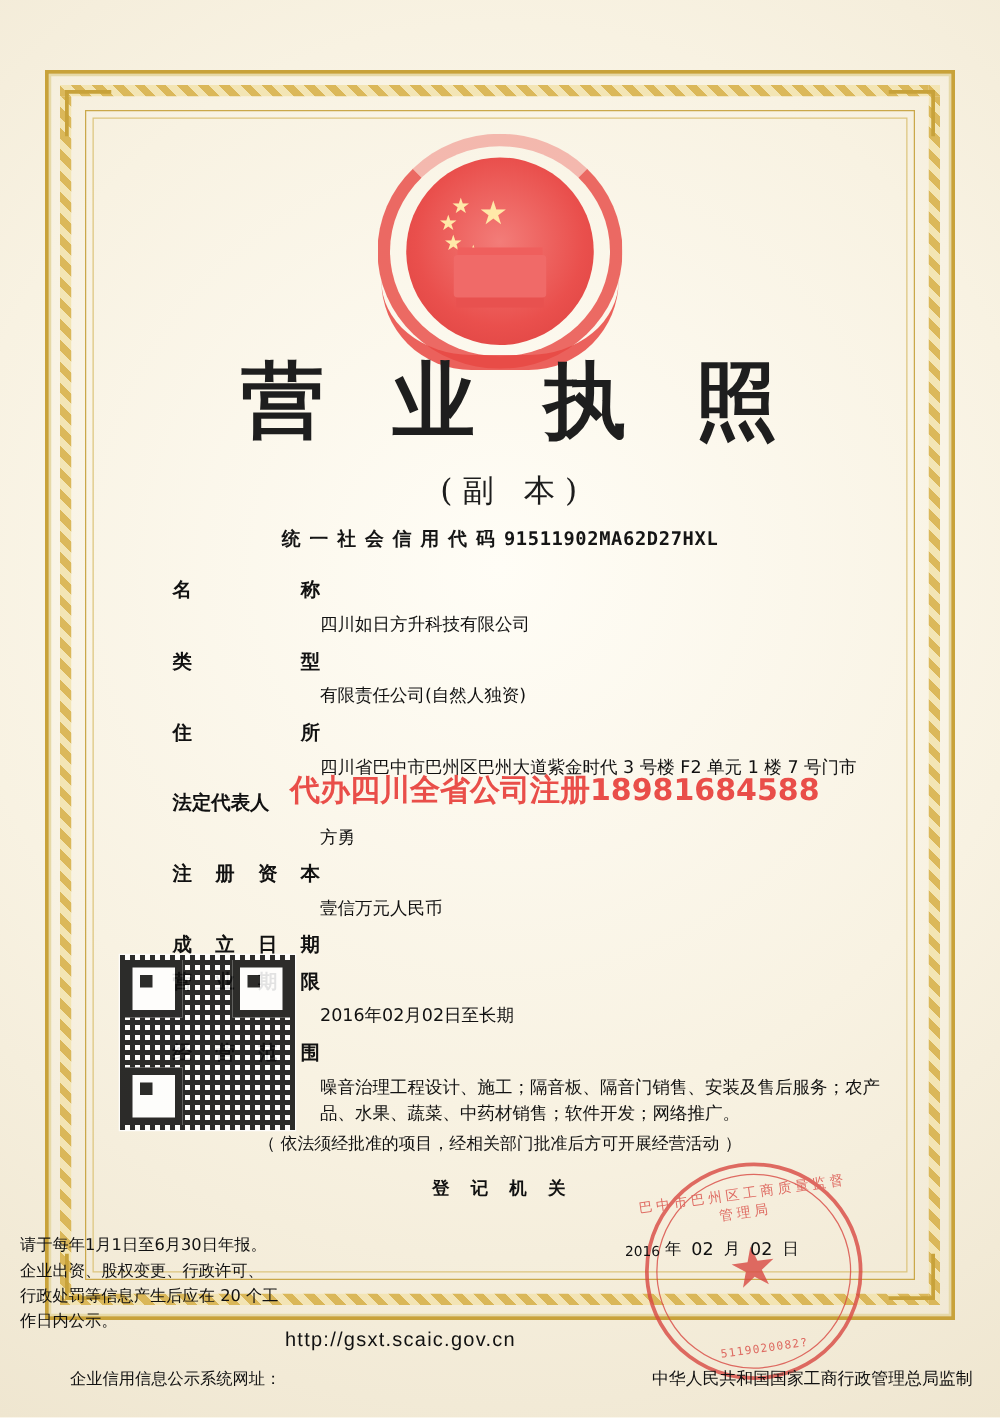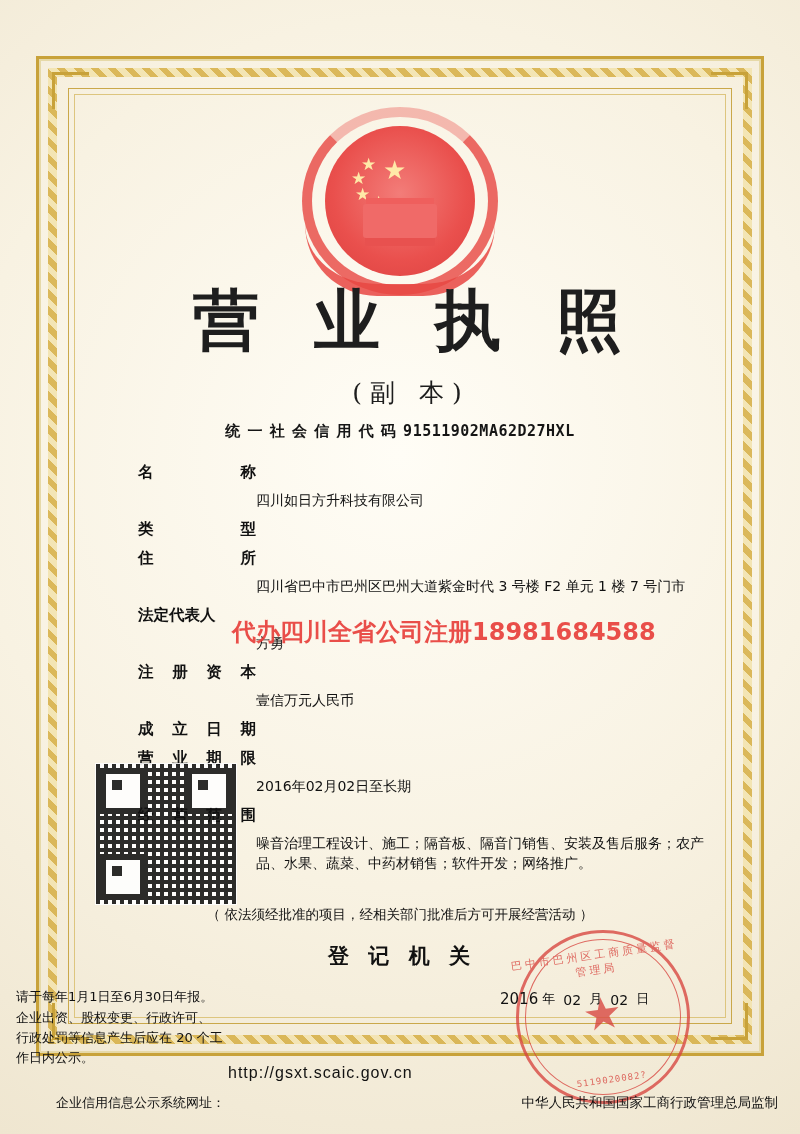--- a/index.html
+++ b/index.html
@@ -144,21 +144,21 @@
   .qr .fm.a{left:4px;top:4px;}
   .qr .fm.b{right:4px;top:4px;}
   .qr .fm.c{left:4px;bottom:4px;}
 
   .note-approve{
     position:absolute;left:0;right:0;top:906px;text-align:center;
     font-size:13.5px;color:#111;font-family:"DejaVu Sans",sans-serif;
   }
   .registrar{
     position:absolute;left:4px;right:0;top:942px;text-align:center;
-    font-size:21px;letter-spacing:6px;color:#111;
+    font-size:14px;letter-spacing:6px;color:#111;
     font-family:"DejaVu Sans",sans-serif;font-weight:bold;
   }
 
   
   .seal{
     position:absolute;left:516px;top:930px;width:168px;height:168px;
     border:3px solid #d8453f;border-radius:50%;
     transform:rotate(-8deg);
     opacity:.78;
   }
@@ -180,21 +180,21 @@
     color:#d8453f;font-size:9px;letter-spacing:1px;
     font-family:"DejaVu Sans Mono",monospace;
   }
 
   
   .date-line{
     position:absolute;left:500px;top:990px;width:220px;
     display:flex;align-items:flex-end;gap:4px;
     font-family:"DejaVu Sans",sans-serif;font-size:14px;color:#111;
   }
-  .date-line .y{font-size:15px;}
+  .date-line .y{font-size:11px;}
   .date-line .cn{font-size:13px;}
   .date-line .gap{display:inline-block;min-width:26px;text-align:center;}
 
   
   .watermark{
     position:absolute;left:232px;top:616px;
     color:#e8403c;font-size:24px;font-weight:bold;
     font-family:"DejaVu Sans",sans-serif;
     letter-spacing:0px;opacity:.92;white-space:nowrap;
   }
@@ -261,20 +261,21 @@
           <span>名</span>
           <span>称</span>
         </div>
       <div class="value">四川如日方升科技有限公司</div>
     </div>
     <div class="row">
       <div class="label">
           <span>类</span>
           <span>型</span>
         </div>
+      <div class="value">有限责任公司(自然人独资)</div>
     </div>
     <div class="row">
       <div class="label">
           <span>住</span>
           <span>所</span>
         </div>
       <div class="value">四川省巴中市巴州区巴州大道紫金时代 3 号楼 F2 单元 1 楼 7 号门市</div>
     </div>
     <div class="row">
       <div class="label tight">

